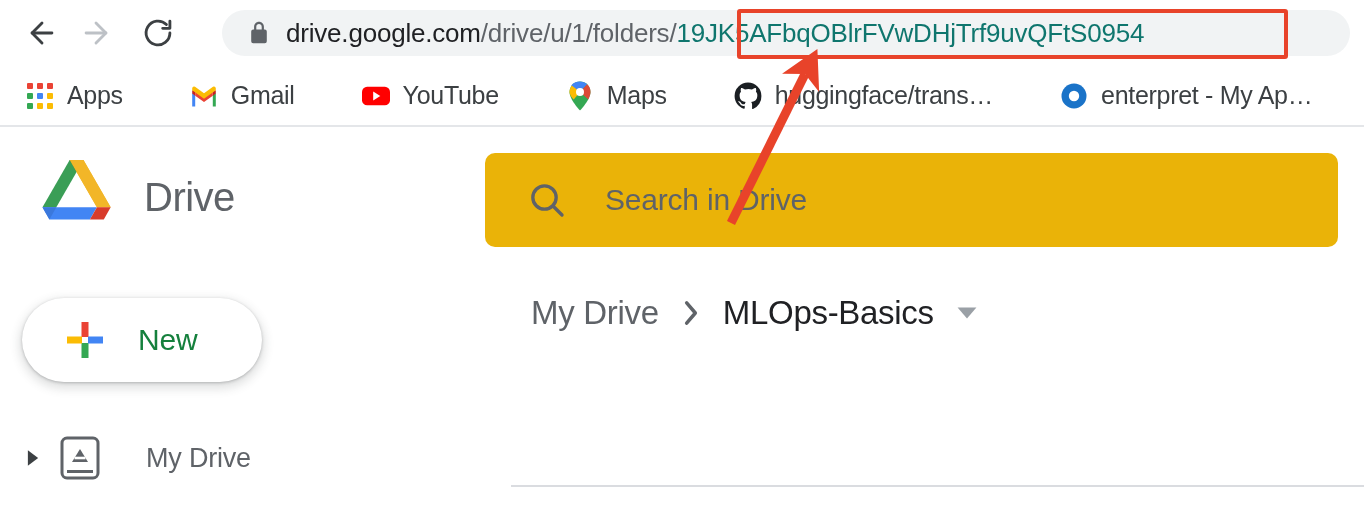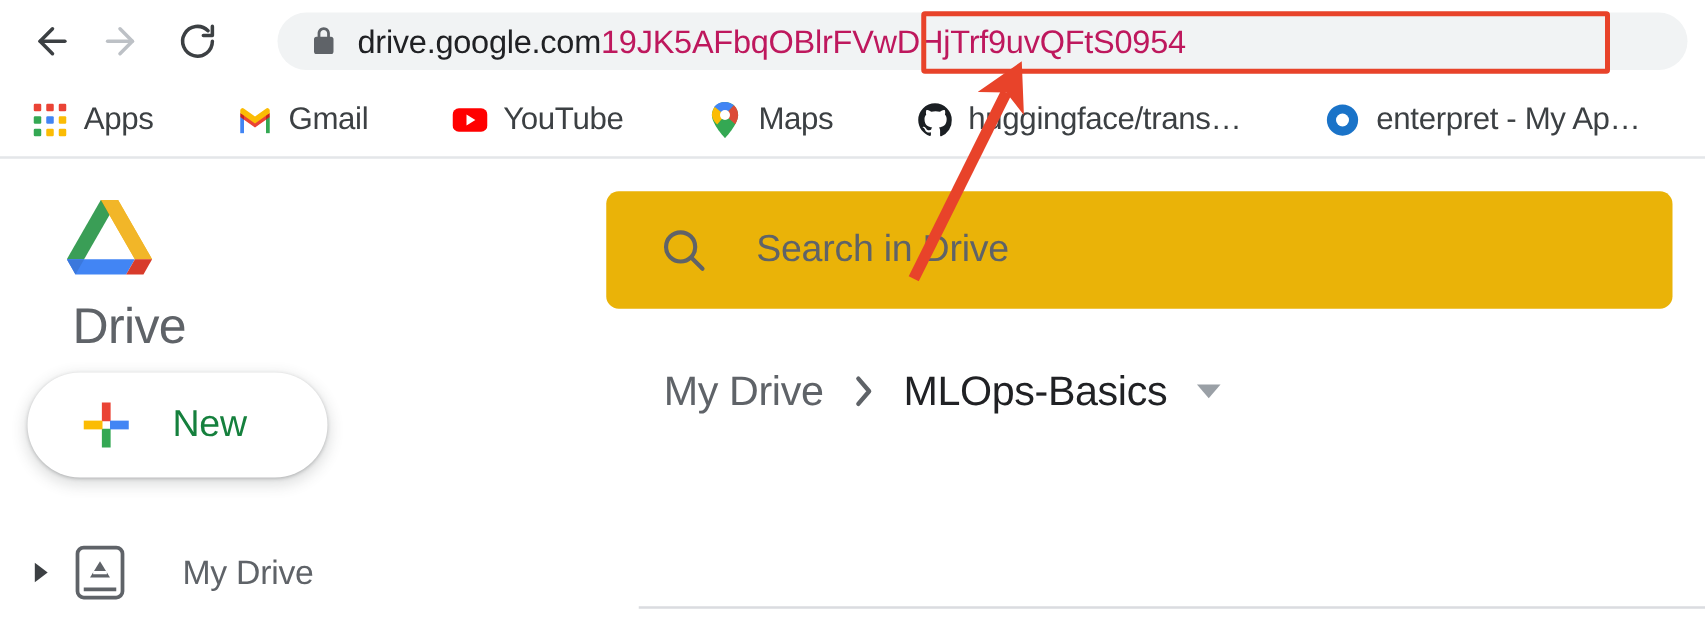--- a/index.html
+++ b/index.html
@@ -37,21 +37,21 @@
     display:flex; align-items:center;
     overflow:hidden;
   }
   .lock { margin-left:26px; margin-right:16px; display:flex; flex:0 0 auto; }
   .urltext {
     font-size:26px; letter-spacing:-0.2px; white-space:nowrap;
     display:flex; align-items:center; color:#5F6368;
   }
   .url-host { color:#202124; }
   .url-path { color:#5F6368; }
-  .url-id { color:#be185d; }
+  .url-id { color:#0f766e; }
   .hl-box {
     position:absolute; left:737px; top:9px; width:551px; height:50px;
     border:4px solid #E8432A; border-radius:3px; pointer-events:none;
   }
 
   
   .bookmarks {
     position:absolute; left:0; top:66px; width:1364px; height:61px;
     display:flex; align-items:center; padding-left:14px;
     border-bottom:2px solid #E4E6E9;
@@ -72,21 +72,21 @@
   .apps-grid i { display:block; width:6px; height:6px; border-radius:1px; }
 
   
   .app { position:absolute; left:0; top:128px; width:1364px; height:384px; background:#fff; }
 
   .drive-header {
     position:absolute; left:0; top:0; width:1364px; height:128px;
   }
   .drive-logo-wrap {
     position:absolute; left:40px; top:28px;
-    display:flex; align-items:center; cursor:pointer;flex-direction:column;
+    display:flex; align-items:center; cursor:pointer;
   }
   .drive-word {
     margin-left:18px; font-size:40px; color:#5F6368; letter-spacing:-0.5px;
   }
 
   .searchbar {
     position:absolute; left:485px; top:25px;
     width:853px; height:94px;
     background:#eab308; border-radius:10px;
     display:flex; align-items:center; cursor:text;
@@ -170,20 +170,21 @@
     </div>
 
     <div class="omnibox">
       <span class="lock">
         <svg width="22" height="24" viewBox="0 0 18 20" fill="#5F6368">
           <path d="M9 0.6c-2.3 0-4.1 1.85-4.1 4.1V7H4.2A1.7 1.7 0 0 0 2.5 8.7v8.1a1.7 1.7 0 0 0 1.7 1.7h9.6a1.7 1.7 0 0 0 1.7-1.7V8.7A1.7 1.7 0 0 0 13.8 7h-0.7V4.7C13.1 2.45 11.3.6 9 .6zm0 1.9c1.25 0 2.25 1 2.25 2.2V7h-4.5V4.7C6.75 3.5 7.75 2.5 9 2.5z"></path>
         </svg>
       </span>
       <div class="urltext">
         <span class="url-host">drive.google.com</span>
+          <span class="url-path">/drive/u/1/folders/</span>
           <span class="url-id">19JK5AFbqOBlrFVwDHjTrf9uvQFtS0954</span>
       </div>
     </div>
 
     <div class="hl-box"></div>
 
     <div class="bookmarks">
 
       <div class="bm">
         <span class="bm-ico">

